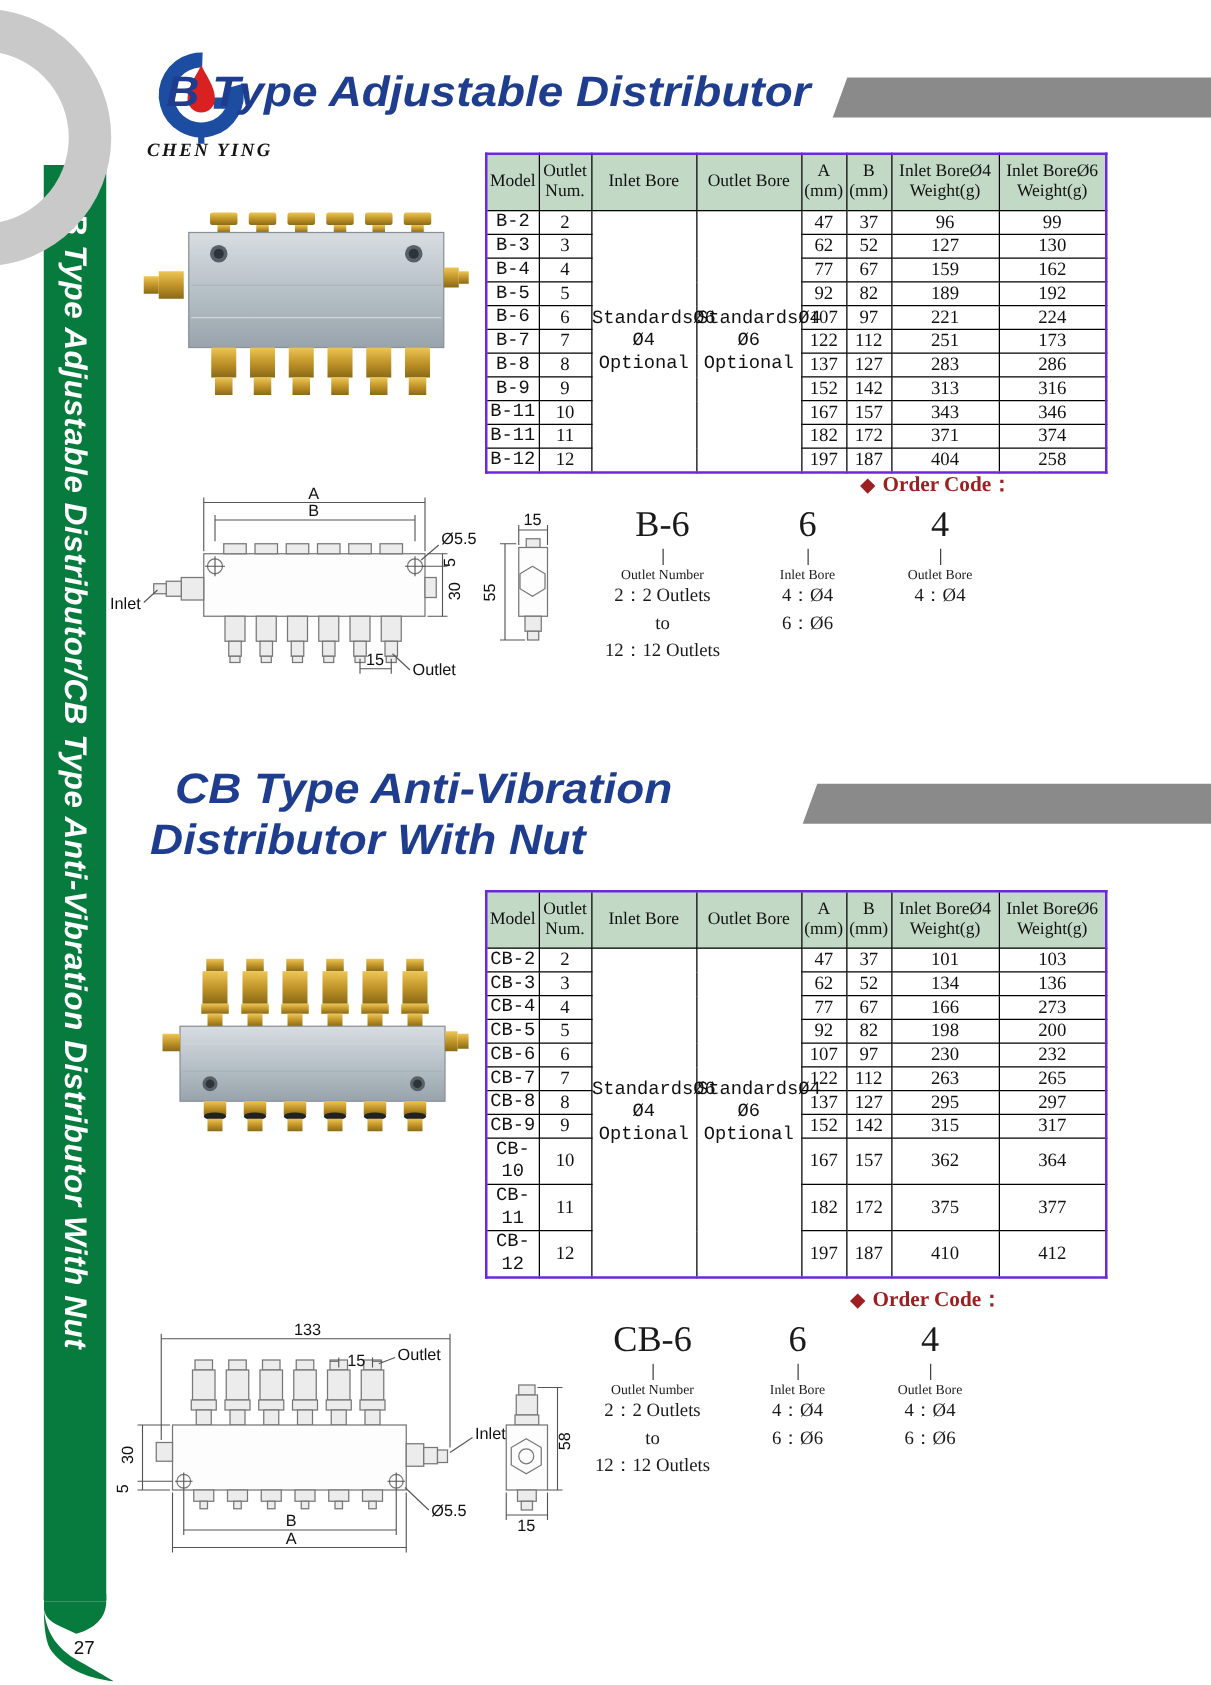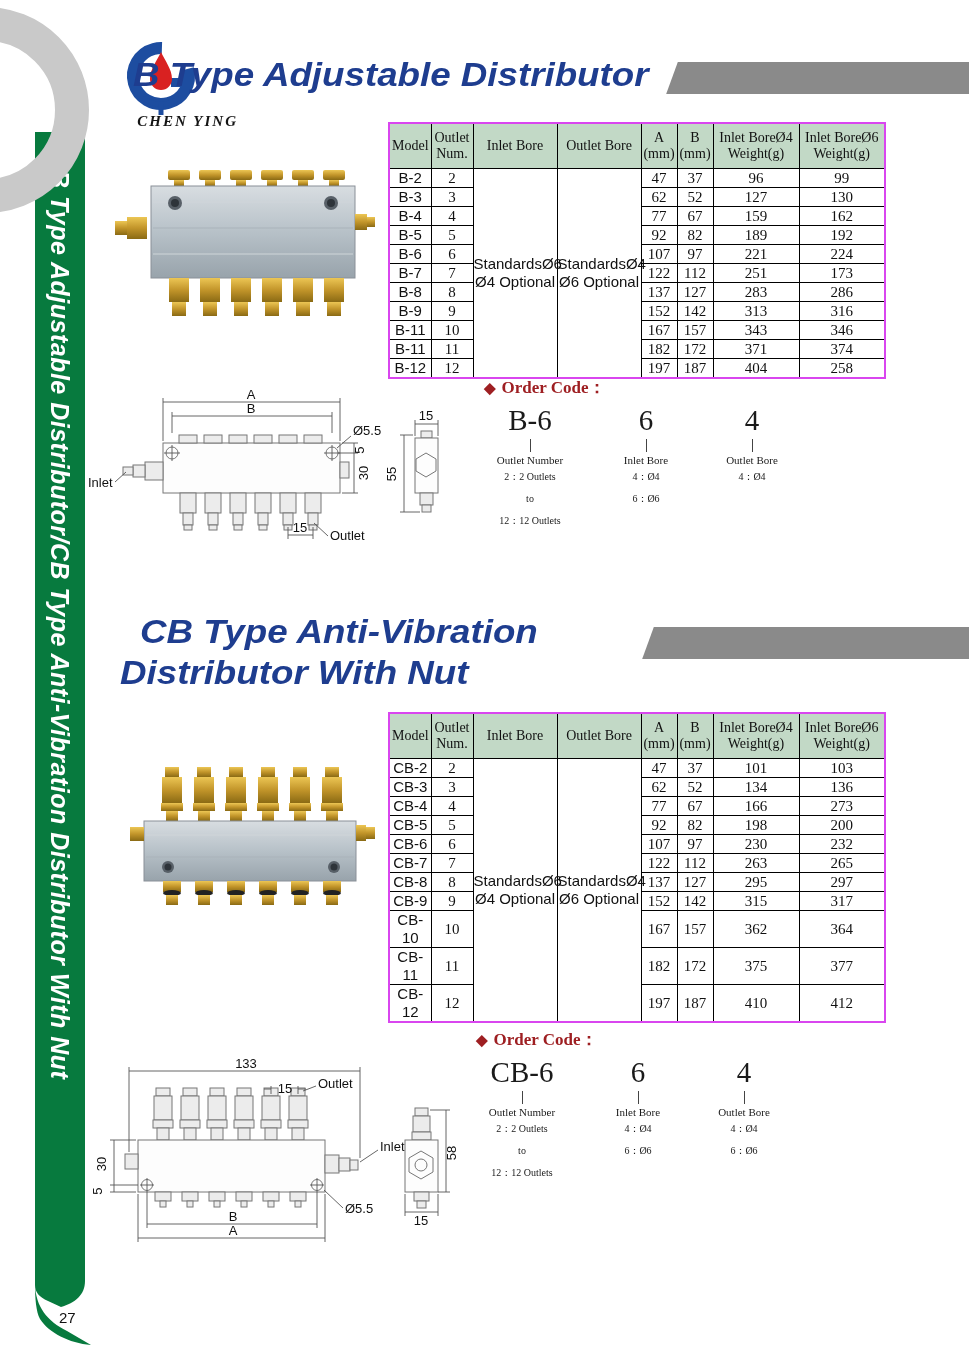--- a/index.html
+++ b/index.html
@@ -11,54 +11,54 @@
         font-family:"Liberation Serif",serif;color:#111;}
   
   .sidebar-bar{position:absolute;left:35px;top:132px;width:50px;height:1148px;background:var(--green);}
   .sidebar-label{position:absolute;left:35px;top:170px;width:50px;height:1100px;
         writing-mode:vertical-rl;line-height:50px;white-space:nowrap;
         font-family:"Liberation Sans",sans-serif;font-style:italic;font-weight:bold;
         font-size:25px;color:#fff;letter-spacing:0.5px;}
   
   .arc-svg{position:absolute;left:0;top:0;}
   .logo-svg{position:absolute;left:103px;top:38px;}
-  .brand-text{position:absolute;left:98px;top:113px;width:140px;text-align:right;
+  .brand-text{position:absolute;left:98px;top:113px;width:140px;text-align:center;
         font-style:italic;font-weight:bold;font-size:15px;letter-spacing:2px;color:#151515;}
   .title-1{position:absolute;left:133px;top:55px;white-space:nowrap;
         font-family:"Liberation Sans",sans-serif;font-style:italic;font-weight:bold;
         font-size:34px;color:var(--blue);transform:scaleX(1.08);transform-origin:left top;}
   .band{position:absolute;height:32px;background:var(--band);transform:skewX(-20deg);}
   .band1{left:672px;top:62px;width:310px;}
   .band2{left:648px;top:627px;width:334px;}
   .title-cb1{position:absolute;left:140px;top:612px;white-space:nowrap;
         font-family:"Liberation Sans",sans-serif;font-style:italic;font-weight:bold;
         font-size:34px;color:var(--blue);transform:scaleX(1.08);transform-origin:left top;}
   .title-cb2{position:absolute;left:120px;top:653px;white-space:nowrap;
         font-family:"Liberation Sans",sans-serif;font-style:italic;font-weight:bold;
         font-size:34px;color:var(--blue);transform:scaleX(1.08);transform-origin:left top;}
   
   .spec-table{position:absolute;border-collapse:collapse;table-layout:fixed;width:496px;
-        border:2px solid #d946ef;background:#fff;}
+        border:2px solid #6d28d9;background:#fff;}
   .spec-table th,.spec-table td{border:1px solid #000;text-align:center;padding:0;}
   .spec-table thead th{background:var(--thbg);font-weight:normal;font-size:14px;
         height:44px;line-height:1.15;font-family:"Liberation Serif",serif;}
   .spec-table tbody td{font-size:15px;height:18px;line-height:18px;}
   .t1{left:388px;top:122px;} .t2{left:388px;top:712px;}
-  .mono{font-family:Liberation Sans, sans-serif;font-size:13px;}
+  .mono{font-family:Liberation Mono, monospace;font-size:13px;}
   .note{white-space:pre-line;font-size:13px;line-height:1.35;}
   
   .oc{position:absolute;width:340px;color:#1a1a1a;}
   .oc1{left:470px;top:376px;} .oc2{left:462px;top:1028px;}
-  .oc-head{color:var(--red);font-weight:bold;font-size:17px;margin-left:14px;}
+  .oc-head{color:var(--red);font-weight:bold;font-size:17px;margin-left:24px;text-align:right;}
   .oc-head .diamond{font-size:15px;margin-right:6px;}
   .oc-grid{display:grid;grid-template-columns:120px 112px 100px;margin-top:5px;text-align:center;}
   .oc-code{font-size:29px;line-height:32px;}
   .oc-bar{width:1px;height:13px;background:#444;margin:3px auto 2px auto;}
   .oc-label{font-size:11px;margin-top:2px;}
-  .oc-line{font-size:10px;height:22px;line-height:22px;}
+  .oc-line{font-size:15px;height:22px;line-height:22px;}
   
   .photo-svg,.draw-svg,.tail-svg{position:absolute;}
   .part{fill:#fdfdfd;stroke:#777;stroke-width:1;}
   .partf{fill:#ececec;stroke:#777;stroke-width:1;}
   .dim{stroke:#555;stroke-width:0.9;fill:none;}
   .dtx{font-family:"Liberation Sans",sans-serif;font-size:13px;fill:#111;}
   .pagenum{font-family:"Liberation Sans",sans-serif;font-size:15px;fill:#111;}
 </style>
 </head>
 <body>

